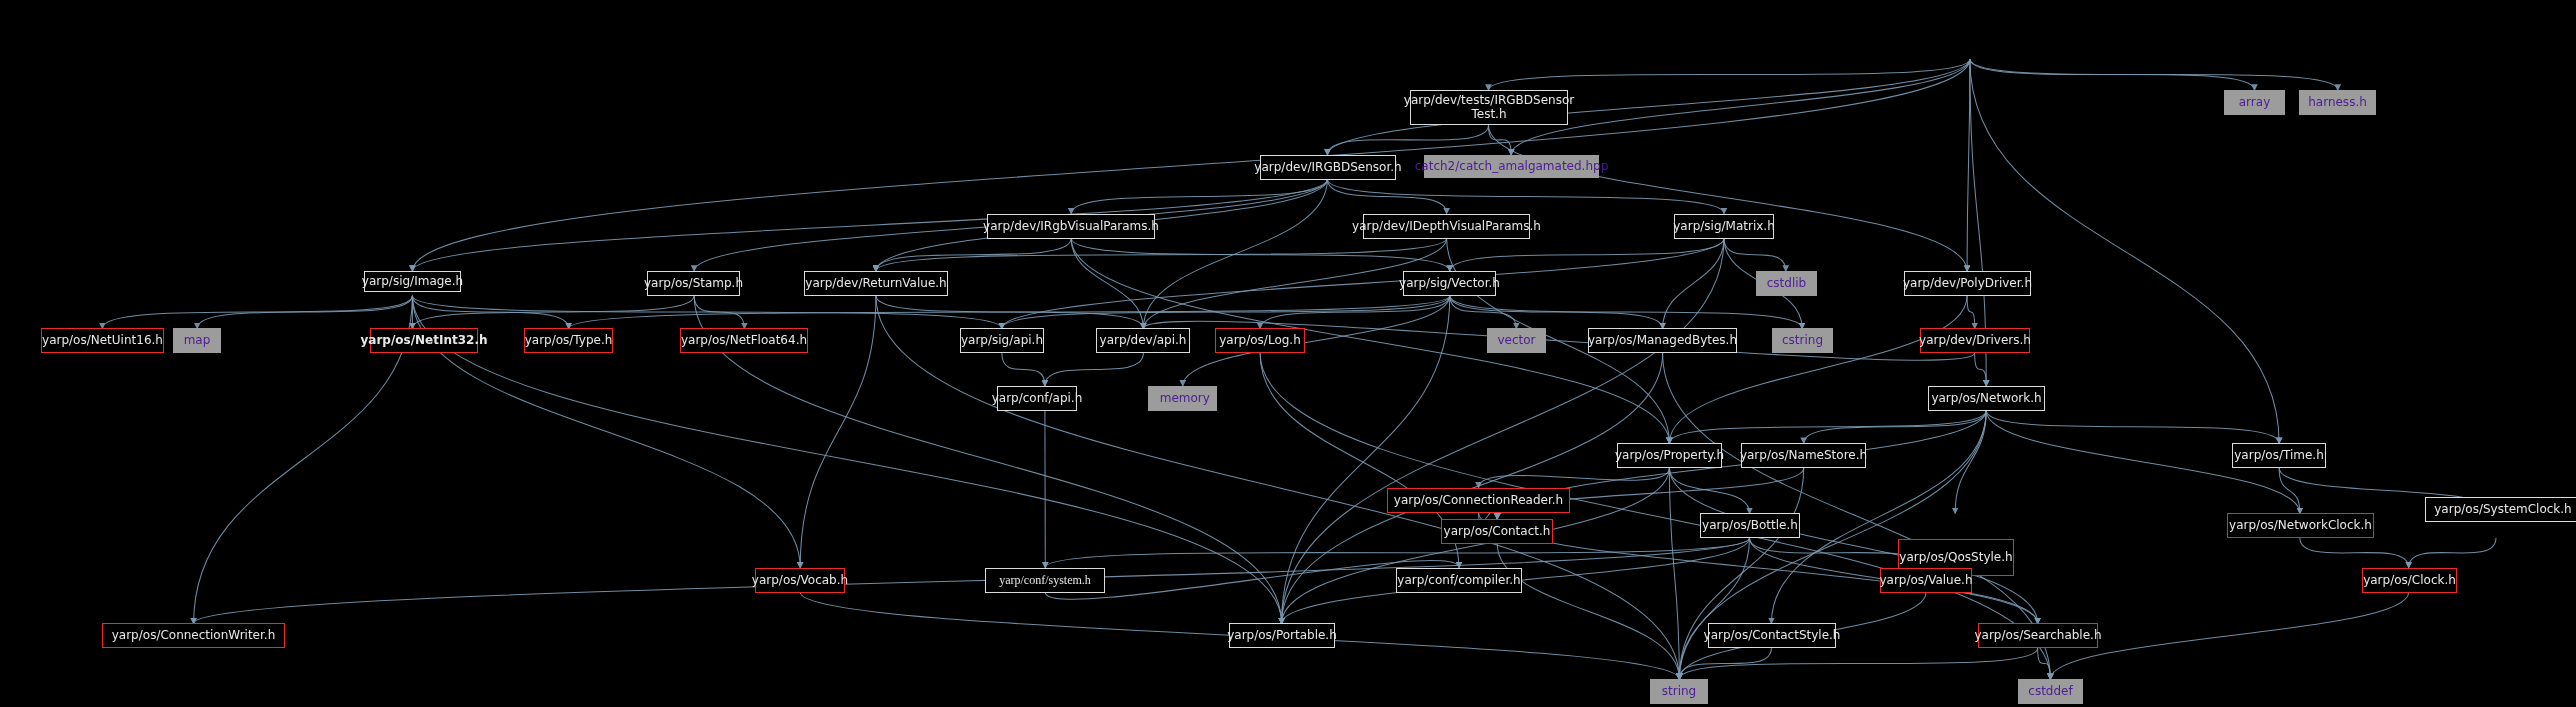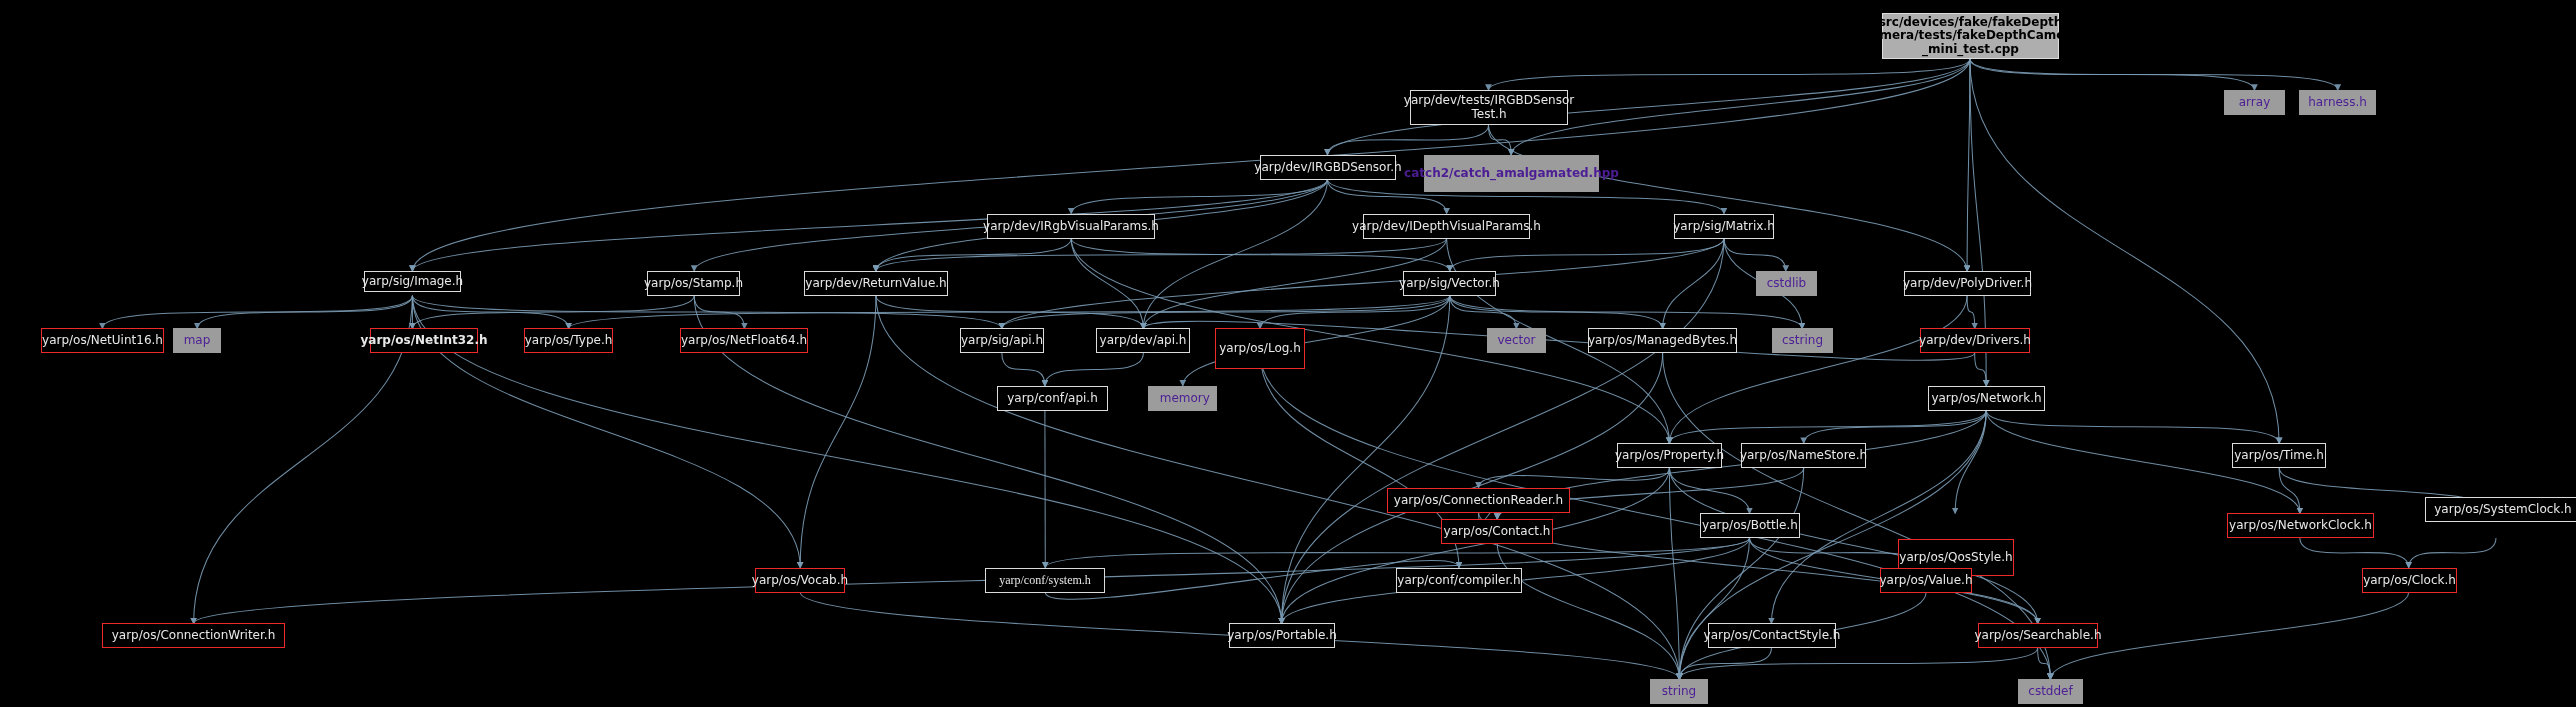--- a/index.html
+++ b/index.html
@@ -180,51 +180,48 @@
         <path d="M2885,675 C2885,715 3021.5,672 3021.5,712" class="edge" marker-end="url(#arrowhead)"></path>
         <path d="M3131,675 C3131,715 3021.5,672 3021.5,712" class="edge" marker-end="url(#arrowhead)"></path>
         <path d="M3021.5,743 C3021.5,797.5 2572,797.5 2572,852" class="edge" marker-end="url(#arrowhead)"></path>
         <path d="M2556,813 C2556,853 2106.5,812 2106.5,852" class="edge" marker-end="url(#arrowhead)"></path>
         <path d="M2556,813 C2556,853 2572,812 2572,852" class="edge" marker-end="url(#arrowhead)"></path>
         <path d="M2416,743 C2416,797.5 2106.5,797.5 2106.5,852" class="edge" marker-end="url(#arrowhead)"></path>
         <path d="M1003.5,743 C1003.5,797.5 2106.5,797.5 2106.5,852" class="edge" marker-end="url(#arrowhead)"></path>
       </g>
   </svg>
   <div class="node-layer" id="node-layer">
-      <div class="node current" style="left: 1882px; top: 12.8px; width: 177px; height: 46px;">src/devices/fake/fakeDepth
-Camera/tests/fakeDepthCamera
-_mini_test.cpp</div>
       <div class="node normal" style="left: 1410px; top: 90px; width: 158px; height: 35px;">yarp/dev/tests/IRGBDSensor
 Test.h</div>
       <div class="node external" style="left: 2224px; top: 90px; width: 61px; height: 25px;">array</div>
       <div class="node external" style="left: 2299px; top: 90px; width: 77px; height: 25px;">harness.h</div>
       <div class="node normal" style="left: 1260px; top: 155px; width: 136px; height: 25px;">yarp/dev/IRGBDSensor.h</div>
-      <div class="node external" style="left: 1424px; top: 155px; width: 175px; height: 37px; font-weight: bold;">catch2/catch_amalgamated.hpp</div>
+      <div class="node external" style="left: 1424px; top: 155px; width: 175px; height: 23px;">catch2/catch_amalgamated.hpp</div>
       <div class="node normal" style="left: 987px; top: 214px; width: 168px; height: 25px;">yarp/dev/IRgbVisualParams.h</div>
       <div class="node normal" style="left: 1363px; top: 214px; width: 167px; height: 25px;">yarp/dev/IDepthVisualParams.h</div>
       <div class="node normal" style="left: 1674px; top: 214px; width: 100px; height: 25px;">yarp/sig/Matrix.h</div>
       <div class="node normal" style="left: 364px; top: 271px; width: 97px; height: 21px;">yarp/sig/Image.h</div>
       <div class="node normal" style="left: 647px; top: 271px; width: 93px; height: 25px;">yarp/os/Stamp.h</div>
       <div class="node normal" style="left: 804px; top: 271px; width: 144px; height: 25px;">yarp/dev/ReturnValue.h</div>
       <div class="node normal" style="left: 1403px; top: 271px; width: 93px; height: 25px;">yarp/sig/Vector.h</div>
       <div class="node external" style="left: 1756px; top: 271px; width: 61px; height: 25px;">cstdlib</div>
       <div class="node normal" style="left: 1904px; top: 271px; width: 127px; height: 25px;">yarp/dev/PolyDriver.h</div>
       <div class="node truncated" style="left: 41px; top: 328px; width: 123px; height: 25px;">yarp/os/NetUint16.h</div>
       <div class="node external" style="left: 173px; top: 328px; width: 48px; height: 25px;">map</div>
       <div class="node truncated" style="left: 370px; top: 328px; width: 108px; height: 25px; font-weight: bold;">yarp/os/NetInt32.h</div>
       <div class="node truncated" style="left: 524px; top: 328px; width: 89px; height: 25px;">yarp/os/Type.h</div>
       <div class="node truncated" style="left: 680px; top: 328px; width: 128px; height: 25px;">yarp/os/NetFloat64.h</div>
       <div class="node normal" style="left: 960px; top: 328px; width: 84px; height: 25px;">yarp/sig/api.h</div>
       <div class="node normal" style="left: 1096px; top: 328px; width: 94px; height: 25px;">yarp/dev/api.h</div>
-      <div class="node truncated" style="left: 1215px; top: 328px; width: 90px; height: 41px;">yarp/os/Log.h</div>
+      <div class="node truncated" style="left: 1215px; top: 328px; width: 90px; height: 25px;">yarp/os/Log.h</div>
       <div class="node external" style="left: 1487px; top: 328px; width: 59px; height: 25px;">vector</div>
       <div class="node normal" style="left: 1588px; top: 328px; width: 149px; height: 25px;">yarp/os/ManagedBytes.h</div>
       <div class="node external" style="left: 1772px; top: 328px; width: 61px; height: 25px;">cstring</div>
       <div class="node truncated" style="left: 1920px; top: 328px; width: 110px; height: 25px;">yarp/dev/Drivers.h</div>
-      <div class="node normal" style="left: 997px; top: 386px; width: 111px; height: 25px;">yarp/conf/api.h</div>
+      <div class="node normal" style="left: 997px; top: 386px; width: 80px; height: 25px;">yarp/conf/api.h</div>
       <div class="node external" style="left: 1148px; top: 386px; width: 69px; height: 25px; padding-left: 7px;">memory</div>
       <div class="node normal" style="left: 1928px; top: 386px; width: 117px; height: 25px;">yarp/os/Network.h</div>
       <div class="node normal" style="left: 1617px; top: 443px; width: 105px; height: 25px;">yarp/os/Property.h</div>
       <div class="node normal" style="left: 1741px; top: 443px; width: 125px; height: 25px;">yarp/os/NameStore.h</div>
       <div class="node normal" style="left: 2232px; top: 443px; width: 94px; height: 25px;">yarp/os/Time.h</div>
       <div class="node truncated" style="left: 1387px; top: 488px; width: 183px; height: 25px;">yarp/os/ConnectionReader.h</div>
       <div class="node truncated" style="left: 1441px; top: 519px; width: 112px; height: 25px;">yarp/os/Contact.h</div>
       <div class="node normal" style="left: 1700px; top: 513px; width: 100px; height: 25px;">yarp/os/Bottle.h</div>
       <div class="node truncated" style="left: 1898px; top: 539px; width: 116px; height: 37px; text-align: center;">yarp/os/QosStyle.h</div>
       <div class="node truncated" style="left: 2227px; top: 513px; width: 147px; height: 25px;">yarp/os/NetworkClock.h</div>

